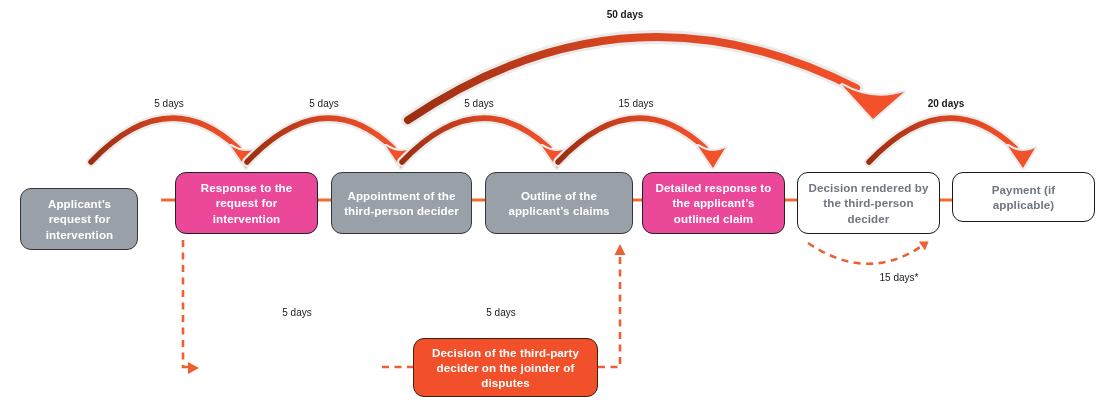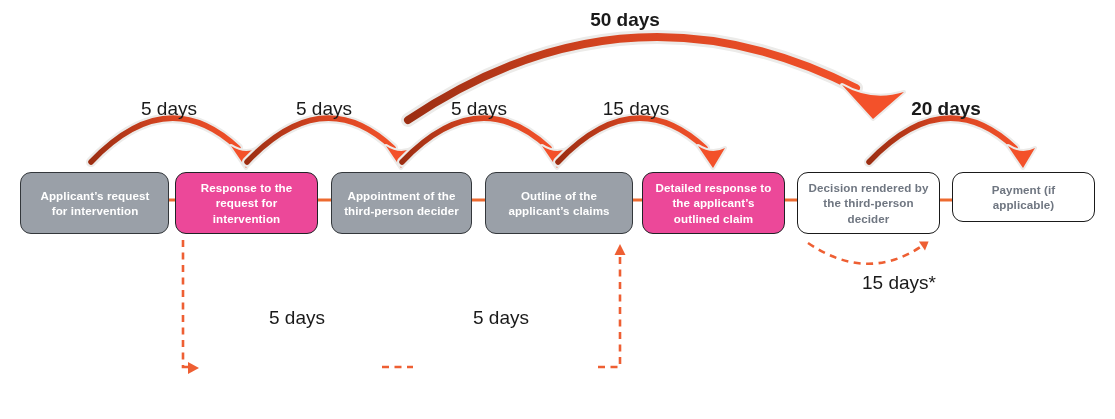--- a/index.html
+++ b/index.html
@@ -12,21 +12,21 @@
     text-align:center;border-radius:11px;box-sizing:border-box;
     font-weight:bold;font-size:11.6px;line-height:1.32;padding:4px 10px;
     letter-spacing:.1px;
   }
   .node.gray{background:#9AA0A8;border:1.5px solid #33373B;color:#ffffff;}
   .node.dark{background:#ec4899;border:1.5px solid #202326;color:#ffffff;}
   .node.outline{background:#ffffff;border:1.7px solid #1a1a1a;color:#6F7681;}
   .node.orange{background:#F2502A;border:1.5px solid #3F2010;color:#ffffff;}
   .days{
     position:absolute;transform:translateX(-50%);white-space:nowrap;
-    font-size:19px;color:#1a1a1a;
+    font-size:10px;color:#1a1a1a;
   }
   .days.bold{font-weight:bold;}
   svg.arrows{position:absolute;left:0;top:0;}
   .halo{fill:none;stroke:#ECEBE9;stroke-linecap:round;}
   .body-arc{fill:none;stroke-linecap:round;}
   .head{fill:#F3512A;stroke:#ECEBE9;stroke-width:4;paint-order:stroke;stroke-linejoin:round;}
   .dash{fill:none;stroke:#EE5F33;stroke-width:2.6;stroke-dasharray:7 5.5;}
   .dash-head{fill:#EE5F33;stroke:none;}
   .connector{stroke:#ED6A30;stroke-width:3;}
 </style>
@@ -121,28 +121,29 @@
     </g>
     <g>
       <path class="dash" d="M 382,367 L 413,367"></path>
     </g>
     <g>
       <path class="dash" d="M 598,367 L 620,367 L 620,254"></path>
       <polygon class="dash-head" points="614.5,255 625.5,255 620,244"></polygon>
     </g>
   </svg>
 
-  <div class="node gray" style="left:20px;top:172px;width:149px;height:62px;padding-left:11px;">Applicant’s request for intervention</div>
+  <div class="node gray" style="left:20px;top:188px;width:118px;height:62px;padding-left:11px;">Applicant’s request for intervention</div>
   <div class="node dark" style="left:175px;top:172px;width:143px;height:62px;">Response to the request for intervention</div>
   <div class="node gray" style="left:331px;top:172px;width:141px;height:62px;">Appointment of the third-person decider</div>
   <div class="node gray" style="left:485px;top:172px;width:148px;height:62px;">Outline of the applicant’s claims</div>
   <div class="node dark" style="left:642px;top:172px;width:143px;height:62px;">Detailed response to the applicant’s outlined claim</div>
   <div class="node outline" style="left:797px;top:172px;width:143px;height:62px;">Decision rendered by the third-person decider</div>
   <div class="node outline" style="left:952px;top:172px;width:143px;height:50px;text-align:center;">Payment (if applicable)</div>
 
+  <div class="node orange" style="left:413px;top:338px;width:185px;height:59px;">Decision of the third-party decider on the joinder of disputes</div>
 
   <div class="days bold" style="left:625px;top:9px;">50 days</div>
   <div class="days" style="left:169px;top:98px;">5 days</div>
   <div class="days" style="left:324px;top:98px;">5 days</div>
   <div class="days" style="left:479px;top:98px;">5 days</div>
   <div class="days" style="left:636px;top:98px;text-align:right;">15 days</div>
   <div class="days" style="left:946px;top:98px;font-weight:bold;">20 days</div>
   <div class="days" style="left:871px;top:272px;margin-left:28px;">15 days*</div>
   <div class="days" style="left:297px;top:307px;">5 days</div>
   <div class="days" style="left:501px;top:307px;">5 days</div>

